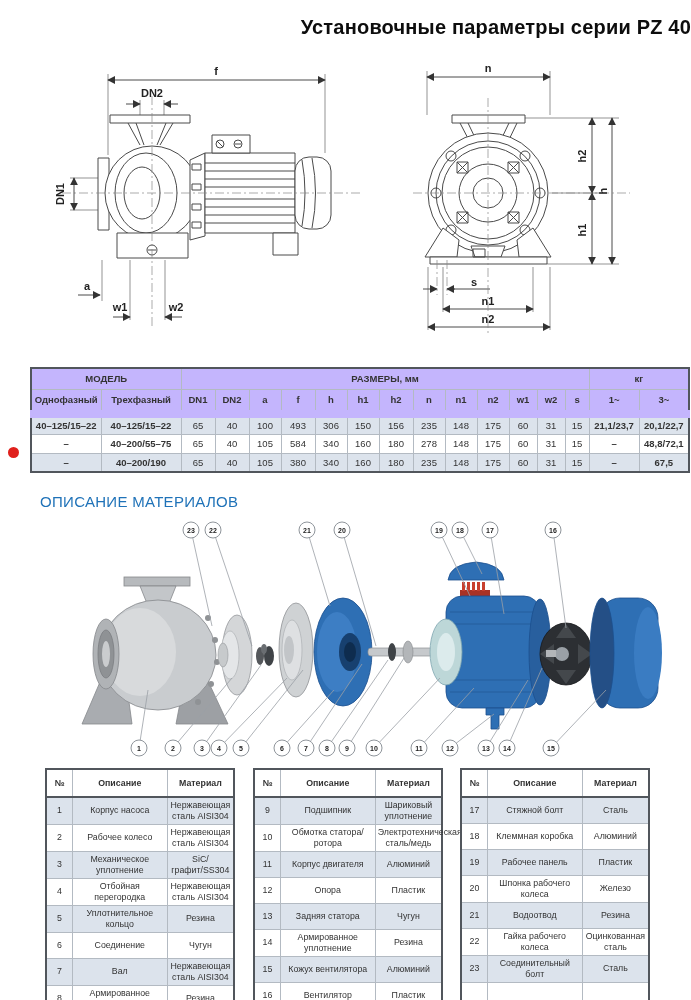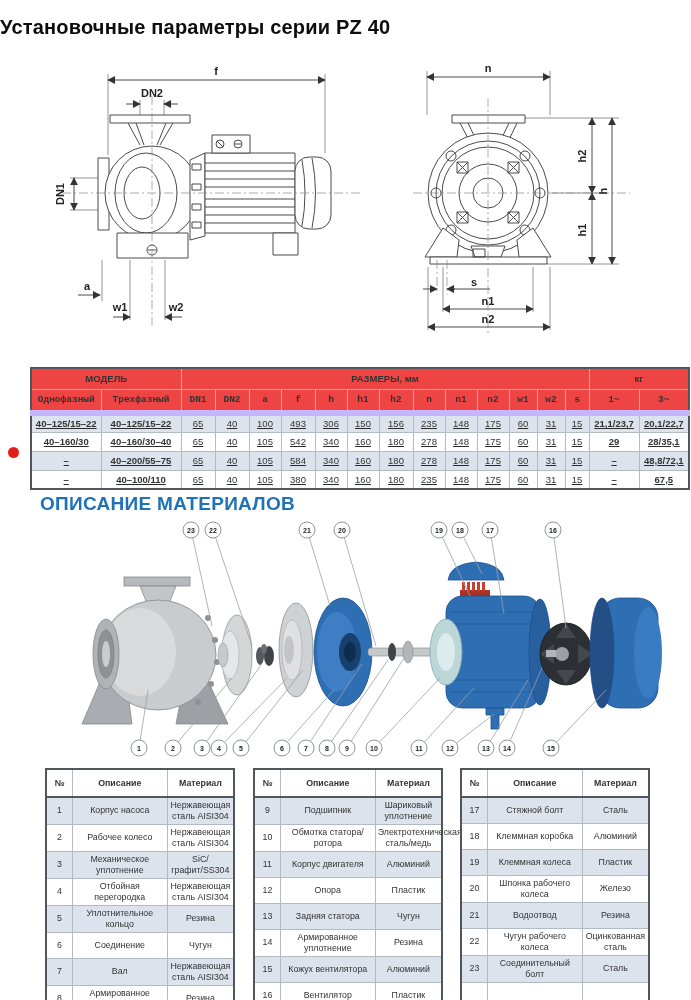--- a/index.html
+++ b/index.html
@@ -1,41 +1,41 @@
 <!DOCTYPE html>
 <html><head>
 <meta charset="utf-8">
 <style>
   html,body{margin:0;padding:0;background:#ffffff;}
   body{font-family:"Liberation Sans",sans-serif;color:#2b2b2b;}
   .page{position:relative;width:691px;height:1000px;background:#fff;overflow:hidden;}
 
-  .title{position:absolute;top:16px;left:0;width:100%;text-align:left;
+  .title{position:absolute;top:16px;left:0;width:100%;text-align:right;
          font-size:20px;font-weight:bold;color:#0d0d0d;letter-spacing:.2px;}
 
-  .materials-heading{position:absolute;left:40px;top:493px;font-size:19px;
-         font-weight:bold;color:#1f72b8;letter-spacing:.3px;}
+  .materials-heading{position:absolute;left:40px;top:493px;font-size:15px;
+         font-weight:normal;color:#1f72b8;letter-spacing:.3px;}
 
   .red-dot{position:absolute;left:8px;top:447px;width:11px;height:11px;
          border-radius:50%;background:#e0201c;}
 
   svg{position:absolute;}
   svg text{font-family:"Liberation Sans",sans-serif;}
   .dim-label{font-size:11px;font-weight:bold;fill:#222;}
   .tech line,.tech path,.tech rect,.tech circle,.tech ellipse,.tech polygon{vector-effect:non-scaling-stroke;}
 
   
   .dims-table{position:absolute;left:30px;top:367px;width:658px;
          border-collapse:collapse;table-layout:fixed;font-size:9.5px;
          border:2px solid #51565c;background:#fff;}
   .dims-table th,.dims-table td{border:1px solid #b3bac2;text-align:center;
          vertical-align:middle;padding:2px 1px;color:#333;line-height:1.25;}
-  .dims-table thead th{font-weight:bold;background:#ef4444;height:16px;}
-  .dims-table thead tr:last-child th{border-bottom:6px solid #c4b5fd;font-family:Liberation Mono, monospace;}
-  .dims-table tbody tr{height:19px;text-decoration:underline;}
+  .dims-table thead th{font-weight:bold;background:#c4b5fd;height:16px;}
+  .dims-table thead tr:last-child th{border-bottom:8px solid #c4b5fd;}
+  .dims-table tbody tr{height:19px;}
   .dims-table tbody tr:nth-child(odd){background:#dce3ec;}
   .dims-table tbody td:nth-child(1),.dims-table tbody td:nth-child(2),
   .dims-table tbody td:nth-child(16),.dims-table tbody td:nth-child(17){font-weight:bold;}
 
   
   .parts-table{position:absolute;top:768px;width:190px;border-collapse:collapse;
          table-layout:fixed;font-size:8.8px;border:2px solid #51565c;background:#fff;}
   .parts-table th,.parts-table td{border:1px solid #b3bac2;text-align:center;
          vertical-align:middle;padding:2px 2px;color:#333;line-height:1.25;}
   .parts-table thead th{font-weight:bold;height:22px;border-bottom:2px solid #51565c;}
@@ -287,60 +287,41 @@
           <td>235</td>
           <td>148</td>
           <td>175</td>
           <td>60</td>
           <td>31</td>
           <td>15</td>
           <td>21,1/23,7</td>
           <td>20,1/22,7</td>
         </tr>
         <tr>
-          <td>40–160/30</td>
-          <td>40–160/30–40</td>
-          <td>65</td>
-          <td>40</td>
-          <td>105</td>
-          <td>542</td>
-          <td>340</td>
-          <td>160</td>
-          <td>180</td>
-          <td>278</td>
-          <td>148</td>
-          <td>175</td>
-          <td>60</td>
-          <td>31</td>
-          <td>15</td>
-          <td>29</td>
-          <td>28/35,1</td>
-        </tr>
-        <tr>
           <td>–</td>
           <td>40–200/55–75</td>
           <td>65</td>
           <td>40</td>
           <td>105</td>
           <td>584</td>
           <td>340</td>
           <td>160</td>
           <td>180</td>
           <td>278</td>
           <td>148</td>
           <td>175</td>
           <td>60</td>
           <td>31</td>
           <td>15</td>
           <td>–</td>
           <td>48,8/72,1</td>
         </tr>
         <tr>
           <td>–</td>
-          <td>40–100/110</td>
+          <td>40–200/190</td>
           <td>65</td>
           <td>40</td>
           <td>105</td>
           <td>380</td>
           <td>340</td>
           <td>160</td>
           <td>180</td>
           <td>235</td>
           <td>148</td>
           <td>175</td>
@@ -646,36 +627,36 @@
           <td>Стяжной болт</td>
           <td>Сталь</td>
         </tr>
         <tr>
           <td>18</td>
           <td>Клеммная коробка</td>
           <td>Алюминий</td>
         </tr>
         <tr>
           <td>19</td>
-          <td>Клеммная колеса</td>
+          <td>Рабочее панель</td>
           <td>Пластик</td>
         </tr>
         <tr>
           <td>20</td>
           <td>Шпонка рабочего колеса</td>
           <td>Железо</td>
         </tr>
         <tr>
           <td>21</td>
           <td>Водоотвод</td>
           <td>Резина</td>
         </tr>
         <tr>
           <td>22</td>
-          <td>Чугун рабочего колеса</td>
+          <td>Гайка рабочего колеса</td>
           <td>Оцинкованная сталь</td>
         </tr>
         <tr>
           <td>23</td>
           <td>Соединительный болт</td>
           <td>Сталь</td>
         </tr>
         <tr>
           <td></td>
           <td></td>

